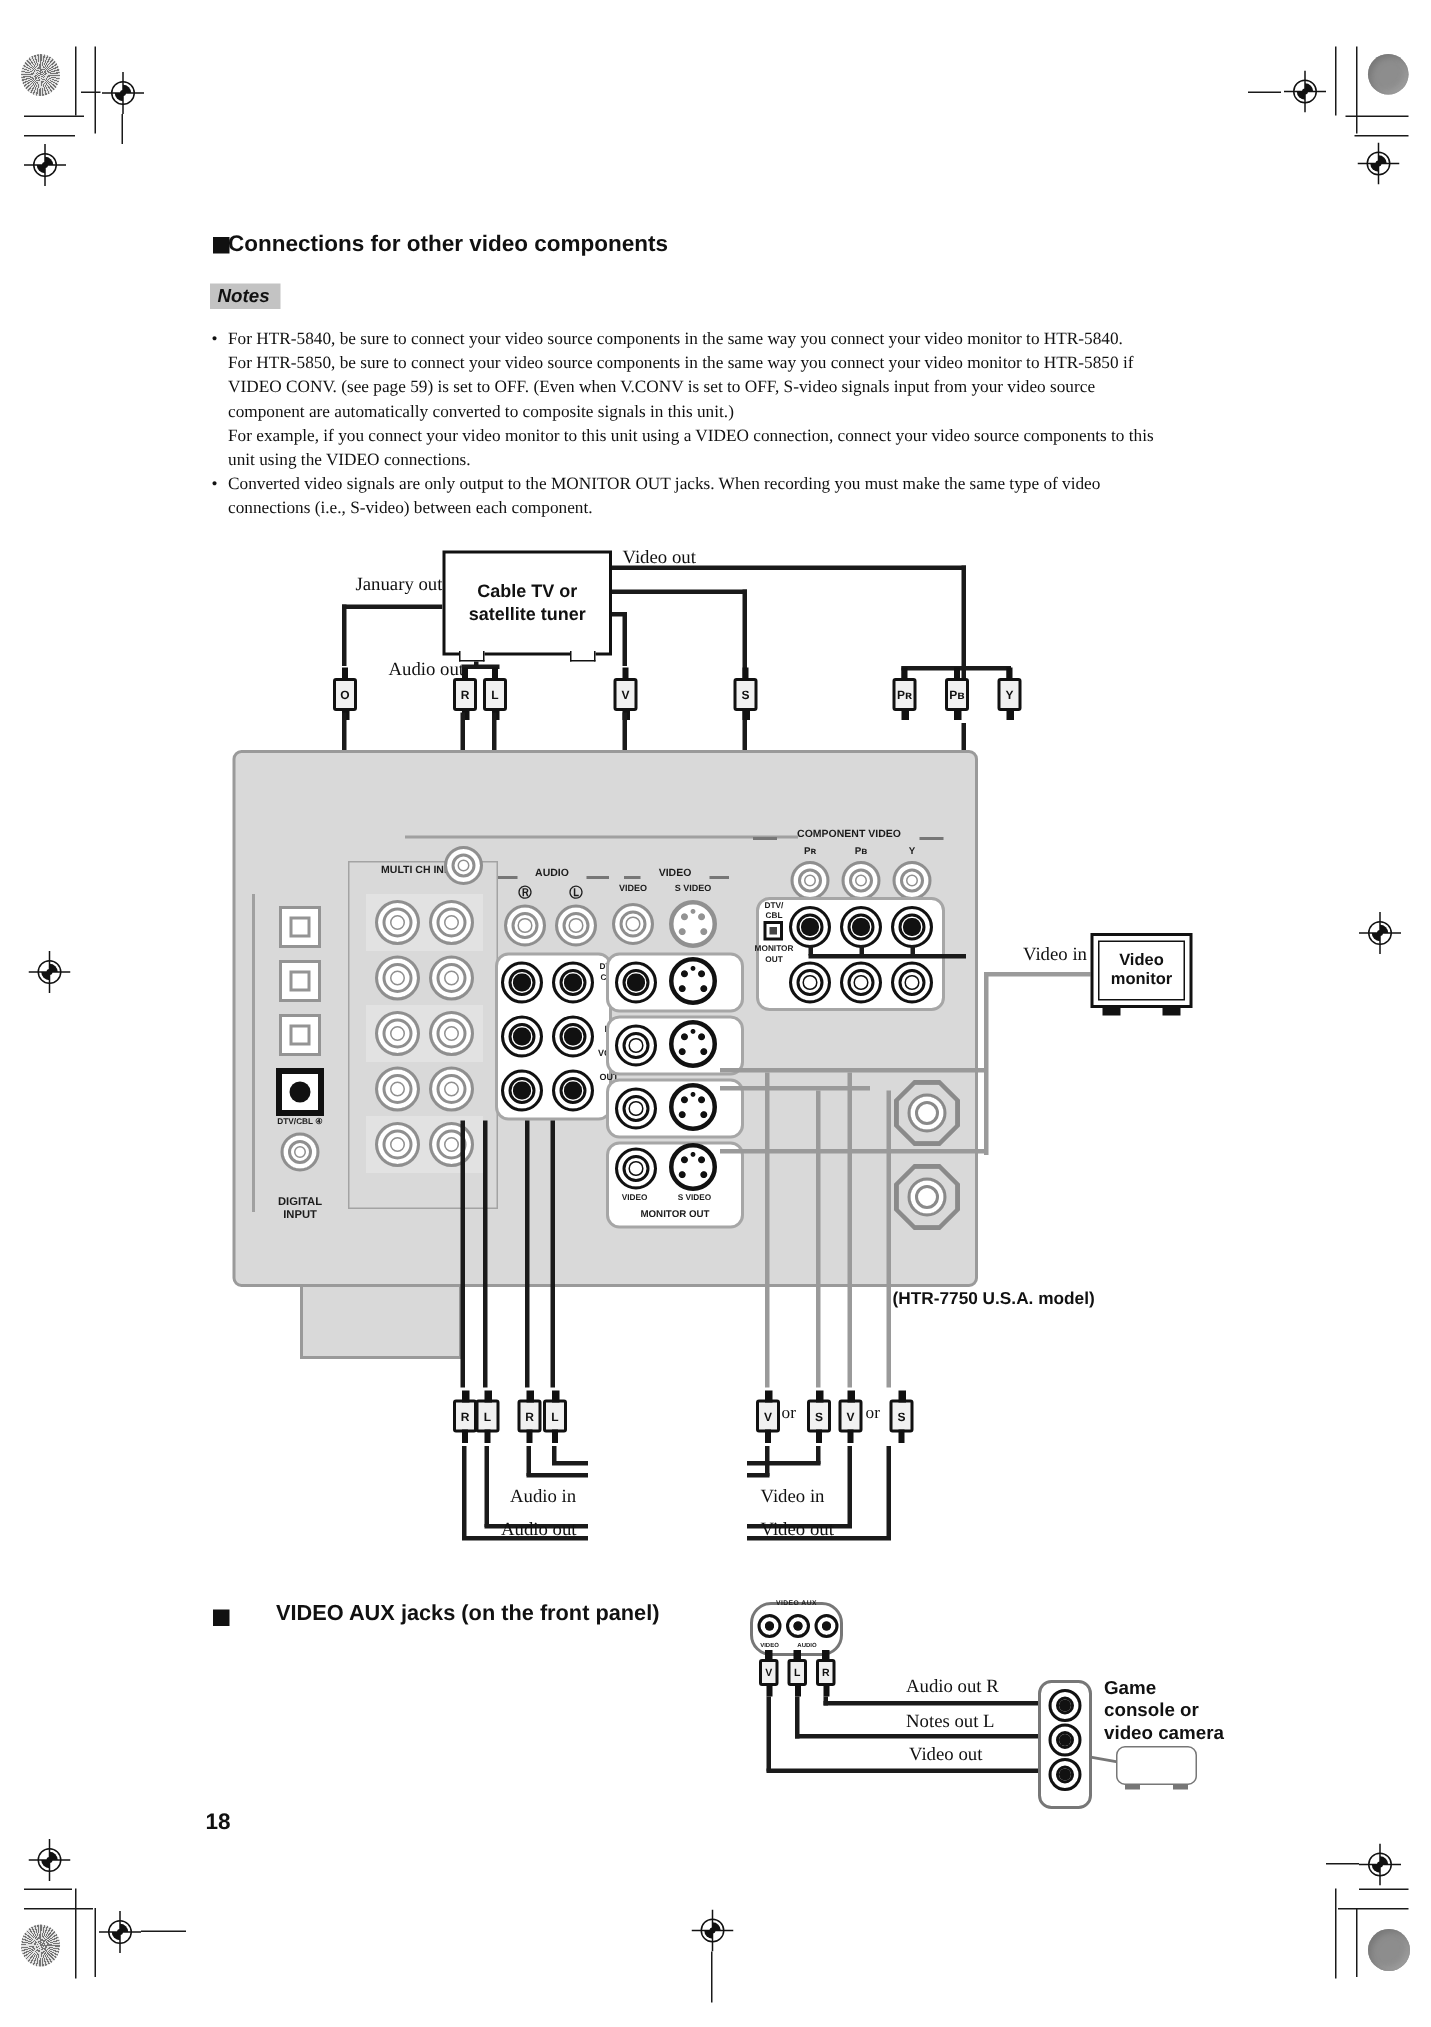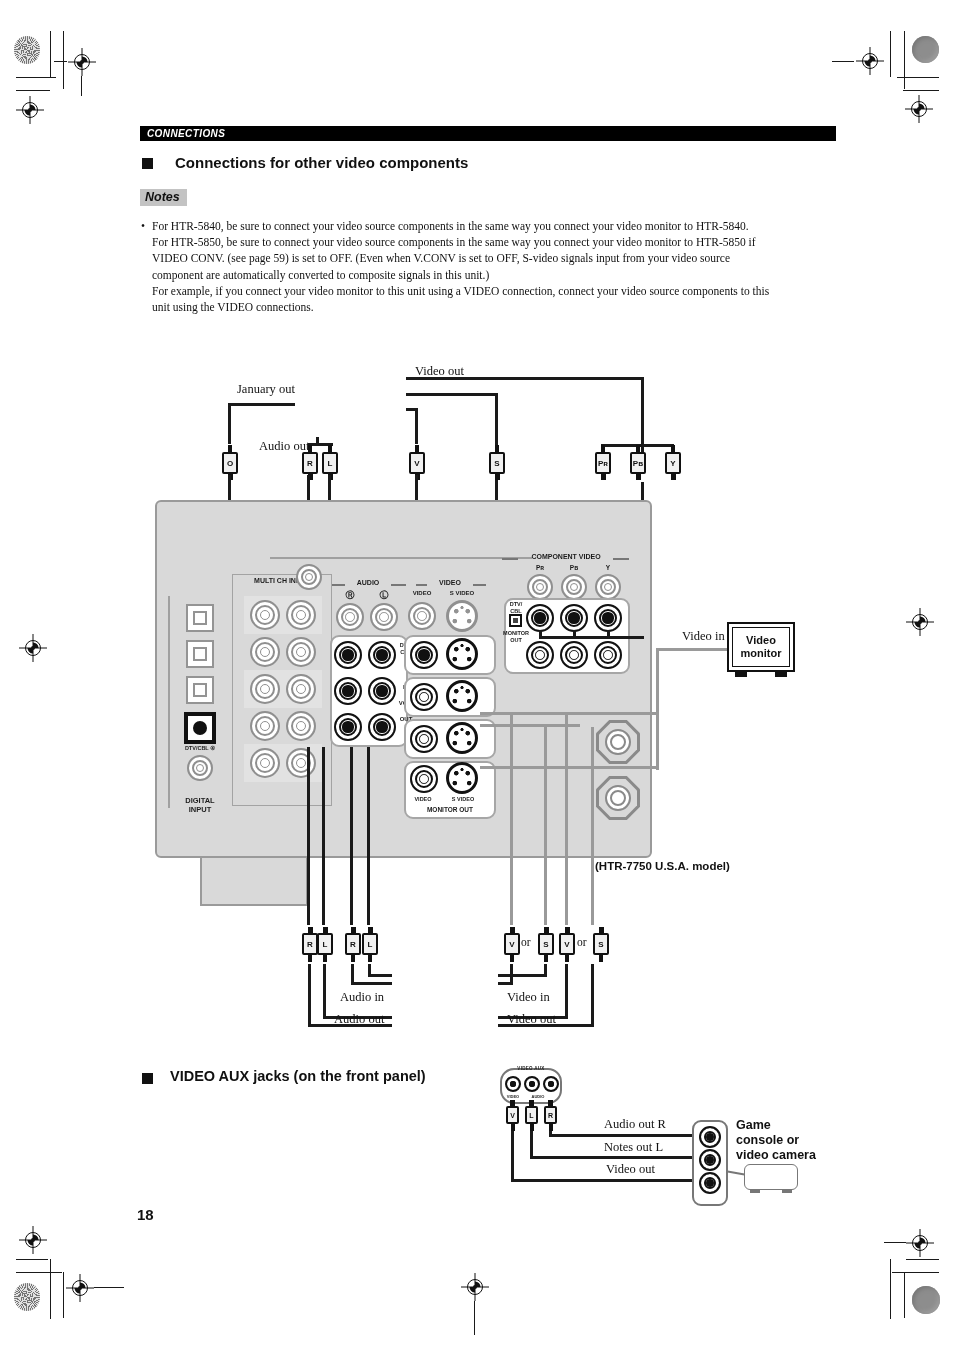--- a/index.html
+++ b/index.html
@@ -157,30 +157,31 @@
   <svg style="position:absolute;left:461px;top:1273px" width="28" height="28">
       <line x1="14" y1="0" x2="14" y2="28" stroke="#111"></line>
       <line x1="0" y1="14" x2="28" y2="14" stroke="#111"></line>
       <circle cx="14" cy="14" r="7.5" fill="none" stroke="#111"></circle>
       <path d="M14 14 L14 8.5 A5.5 5.5 0 0 1 19.5 14 Z" fill="#111"></path>
       <path d="M14 14 L14 19.5 A5.5 5.5 0 0 1 8.5 14 Z" fill="#111"></path>
       <circle cx="14" cy="14" r="2" fill="#111"></circle>
     </svg>
   <i class="crop" style="left:474px;top:1301px;width:1px;height:34px"></i>
 
-  <div style="left:140px;top:126px;width:696px;height:15px;background:#000;color:#fff;font:italic bold 10px 'Liberation Sans',sans-serif;line-height:15px;padding-left:7px;letter-spacing:.4px">CONNECTIONS</div>
   <i style="left:142px;top:158px;width:11px;height:11px;background:#111"></i>
-  <b style="left:175px;top:154px;font:bold 15px 'Liberation Sans',sans-serif">Connections for other video components</b>
+  <b style="left:152px;top:154px;font:bold 15px 'Liberation Sans',sans-serif">Connections for other video components</b>
   <b style="left:140px;top:189px;background:#c3c3c3;font:italic bold 12.5px 'Liberation Sans',sans-serif;padding:1px 7px 2px 5px">Notes</b>
   <div class="bullet" style="left:152px;top:218px;width:730px">For HTR-5840, be sure to connect your video source components in the same way you connect your video monitor to HTR-5840.
 For HTR-5850, be sure to connect your video source components in the same way you connect your video monitor to HTR-5850 if
 VIDEO CONV. (see page 59) is set to OFF. (Even when V.CONV is set to OFF, S-video signals input from your video source
 component are automatically converted to composite signals in this unit.)
 For example, if you connect your video monitor to this unit using a VIDEO connection, connect your video source components to this
 unit using the VIDEO connections.</div>
+  <div class="bullet" style="left:152px;top:315px;width:730px">Converted video signals are only output to the MONITOR OUT jacks. When recording you must make the same type of video
+connections (i.e., S-video) between each component.</div>
 
   <span class="lbl" style="left:237px;top:382px">January out</span>
   <span class="lbl" style="left:415px;top:364px">Video out</span>
   <span class="lbl" style="left:259px;top:439px">Audio out</span>
 
   <i class="w" style="left:228px;top:403px;width:67px;height:3px"></i>
   <i class="w" style="left:228px;top:403px;width:3px;height:41px"></i>
   <i class="w" style="left:316px;top:437px;width:3px;height:8px"></i>
   <i class="w" style="left:308px;top:443px;width:25px;height:3px"></i>
   <i class="w" style="left:406px;top:408px;width:12px;height:3px"></i>
@@ -189,20 +190,22 @@
   <i class="w" style="left:495px;top:393px;width:3px;height:242px"></i>
   <i class="w" style="left:464px;top:632px;width:33px;height:3px"></i>
   <i class="w" style="left:406px;top:377px;width:238px;height:3px"></i>
   <i class="w" style="left:641px;top:377px;width:3px;height:75px"></i>
   <i class="w" style="left:601px;top:444px;width:43px;height:3px"></i>
   <i class="w" style="left:601px;top:444px;width:3px;height:8px"></i>
   <i class="w" style="left:671px;top:444px;width:3px;height:8px"></i>
   <i class="w" style="left:644px;top:444px;width:30px;height:3px"></i>
   <i class="w" style="left:641px;top:482px;width:3px;height:157px"></i>
 
+  <div class="box" style="left:295px;top:367px;width:113px;height:70px">Cable TV or
+satellite tuner</div>
 
   <i class="plug pd" style="left:222px;top:452px">O</i>
   <i class="plug pd" style="left:302px;top:452px">R</i>
   <i class="plug pd" style="left:322px;top:452px">L</i>
   <i class="plug pd" style="left:409px;top:452px">V</i>
   <i class="plug pd" style="left:489px;top:452px">S</i>
   <i class="plug pd" style="left:595px;top:452px">Pʀ</i>
   <i class="plug pd" style="left:630px;top:452px">Pʙ</i>
   <i class="plug pd" style="left:665px;top:452px">Y</i>
 
@@ -372,21 +375,21 @@
   <i class="w" style="left:591px;top:964px;width:3px;height:62px"></i>
   <i class="w" style="left:498px;top:1016px;width:70px;height:3px"></i>
   <i class="w" style="left:498px;top:1024px;width:96px;height:3px"></i>
 
   <span class="lbl" style="left:340px;top:990px">Audio in</span>
   <span class="lbl" style="left:334px;top:1012px">Audio out</span>
   <span class="lbl" style="left:507px;top:990px">Video in</span>
   <span class="lbl" style="left:507px;top:1012px">Video out</span>
 
   <i style="left:142px;top:1073px;width:11px;height:11px;background:#111"></i>
-  <b style="left:170px;top:1068px;font:bold 14.5px 'Liberation Sans',sans-serif">VIDEO AUX jacks (on the front panel)</b>
+  <b style="left:184px;top:1068px;font:bold 14.5px 'Liberation Sans',sans-serif">VIDEO AUX jacks (on the front panel)</b>
 
   <div class="wb" style="left:500px;top:1068px;width:62px;height:36px;border-radius:14px;border-color:#777"></div>
   <span class="t" style="left:500px;top:1066px;width:62px;font-size:4.5px;letter-spacing:.3px">VIDEO AUX</span>
   <i class="jackD" style="left:505px;top:1076px;width:16px;height:16px"></i>
   <i class="jackD" style="left:524px;top:1076px;width:16px;height:16px"></i>
   <i class="jackD" style="left:543px;top:1076px;width:16px;height:16px"></i>
   <span class="t" style="left:502px;top:1095px;width:22px;font-size:4px">VIDEO</span>
   <span class="t" style="left:527px;top:1095px;width:22px;font-size:4px">AUDIO</span>
   <i class="plug pu" style="left:506px;top:1106px;width:13px;height:18px;font-size:7px">V</i>
   <i class="plug pu" style="left:525px;top:1106px;width:13px;height:18px;font-size:7px">L</i>

